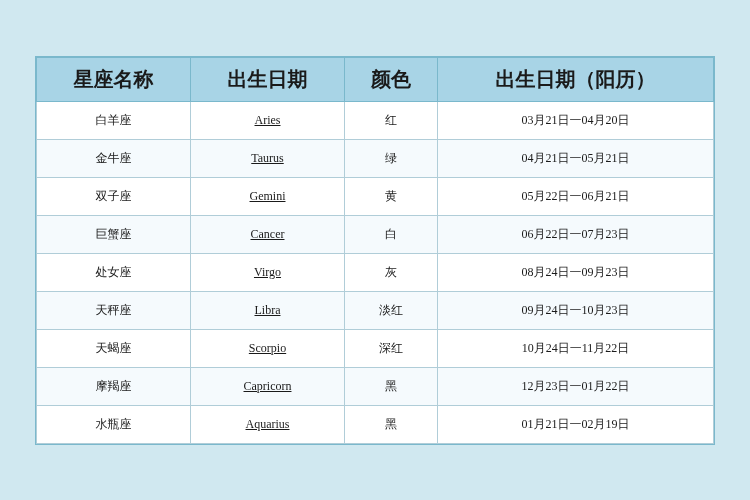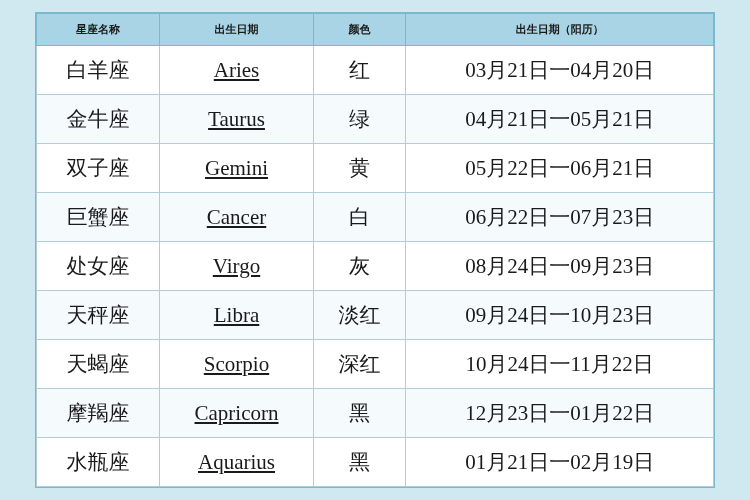--- a/index.html
+++ b/index.html
@@ -31,37 +31,37 @@
 
     thead tr {
       background-color: #a8d4e6;
     }
 
     thead th {
       border: 1px solid #7ab8cc;
       padding: 8px 10px;
       text-align: center;
       font-weight: bold;
-      font-size: 11px;
+      font-size: 20px;
       color: #1a1a1a;
     }
 
     tbody tr {
       background-color: #ffffff;
     }
 
     tbody tr:nth-child(even) {
       background-color: #f5fafd;
     }
 
     tbody td {
       border: 1px solid #b0cdd8;
       padding: 10px 10px;
       text-align: center;
-      font-size: 21px;
+      font-size: 12px;
       color: #1a1a1a;
     }
 
     tbody td:first-child {
       font-weight: normal;
     }
 
     tbody td:nth-child(2) {
       font-style: normal;
       text-decoration: underline;

